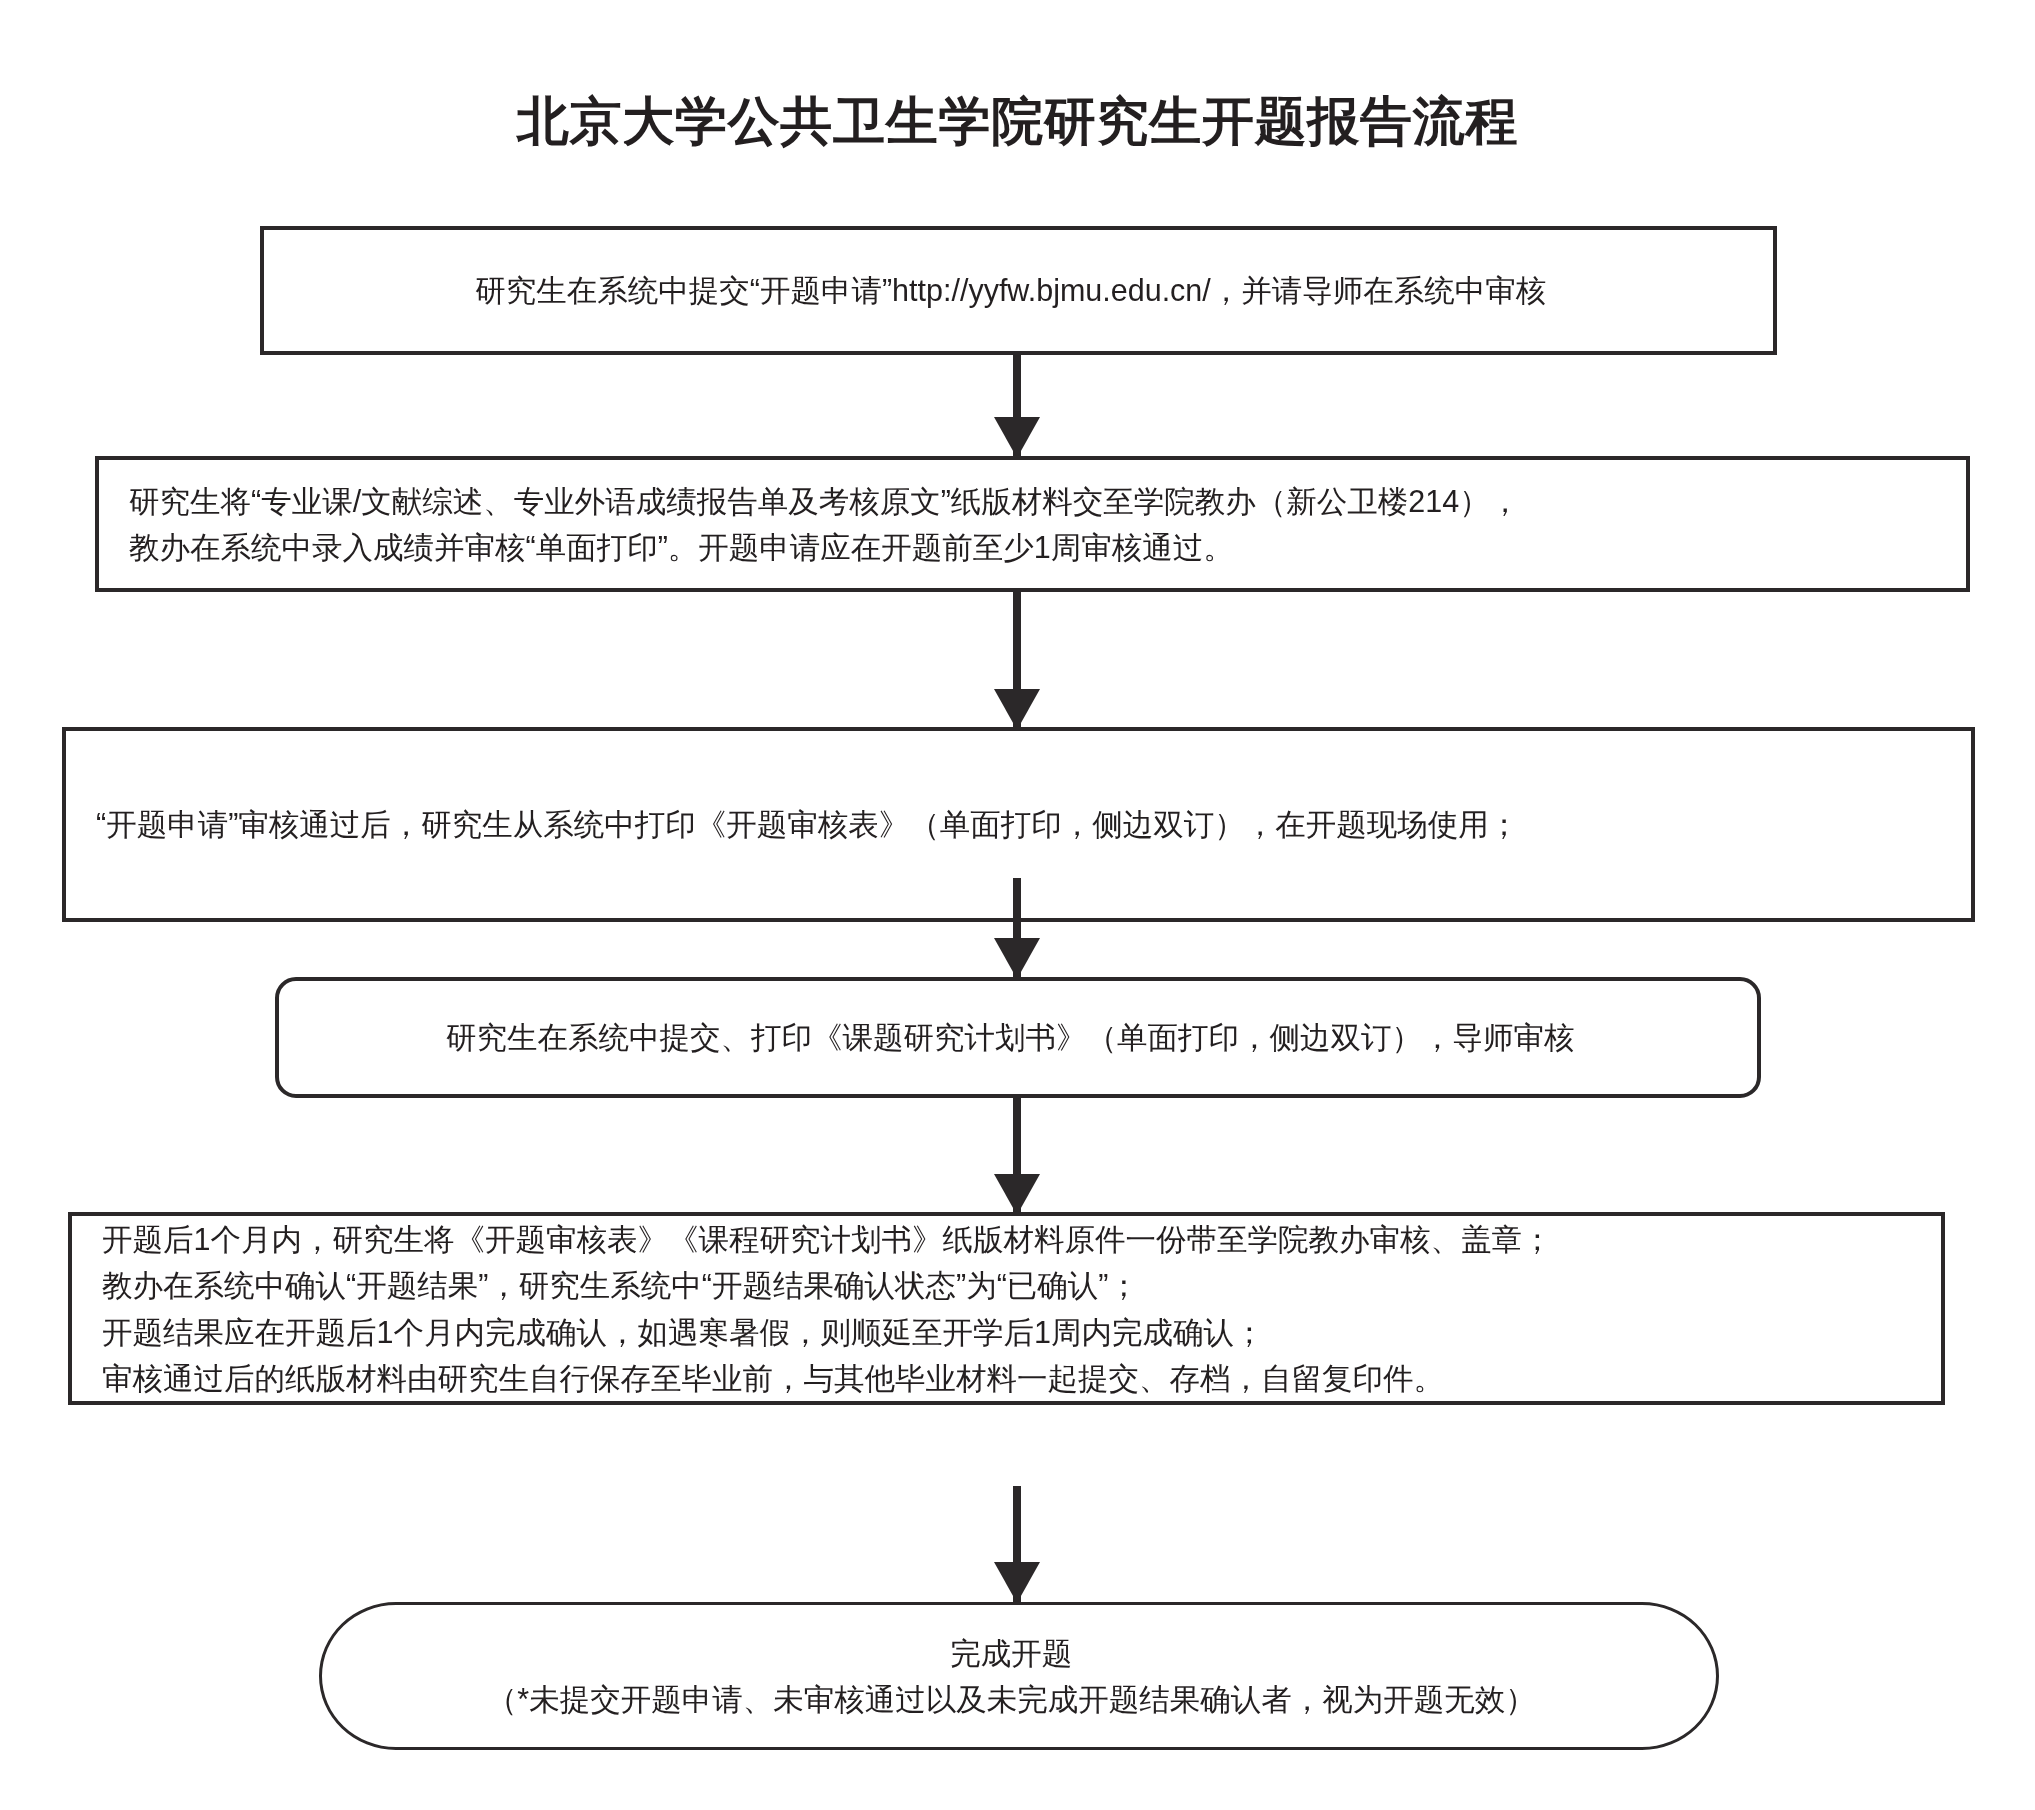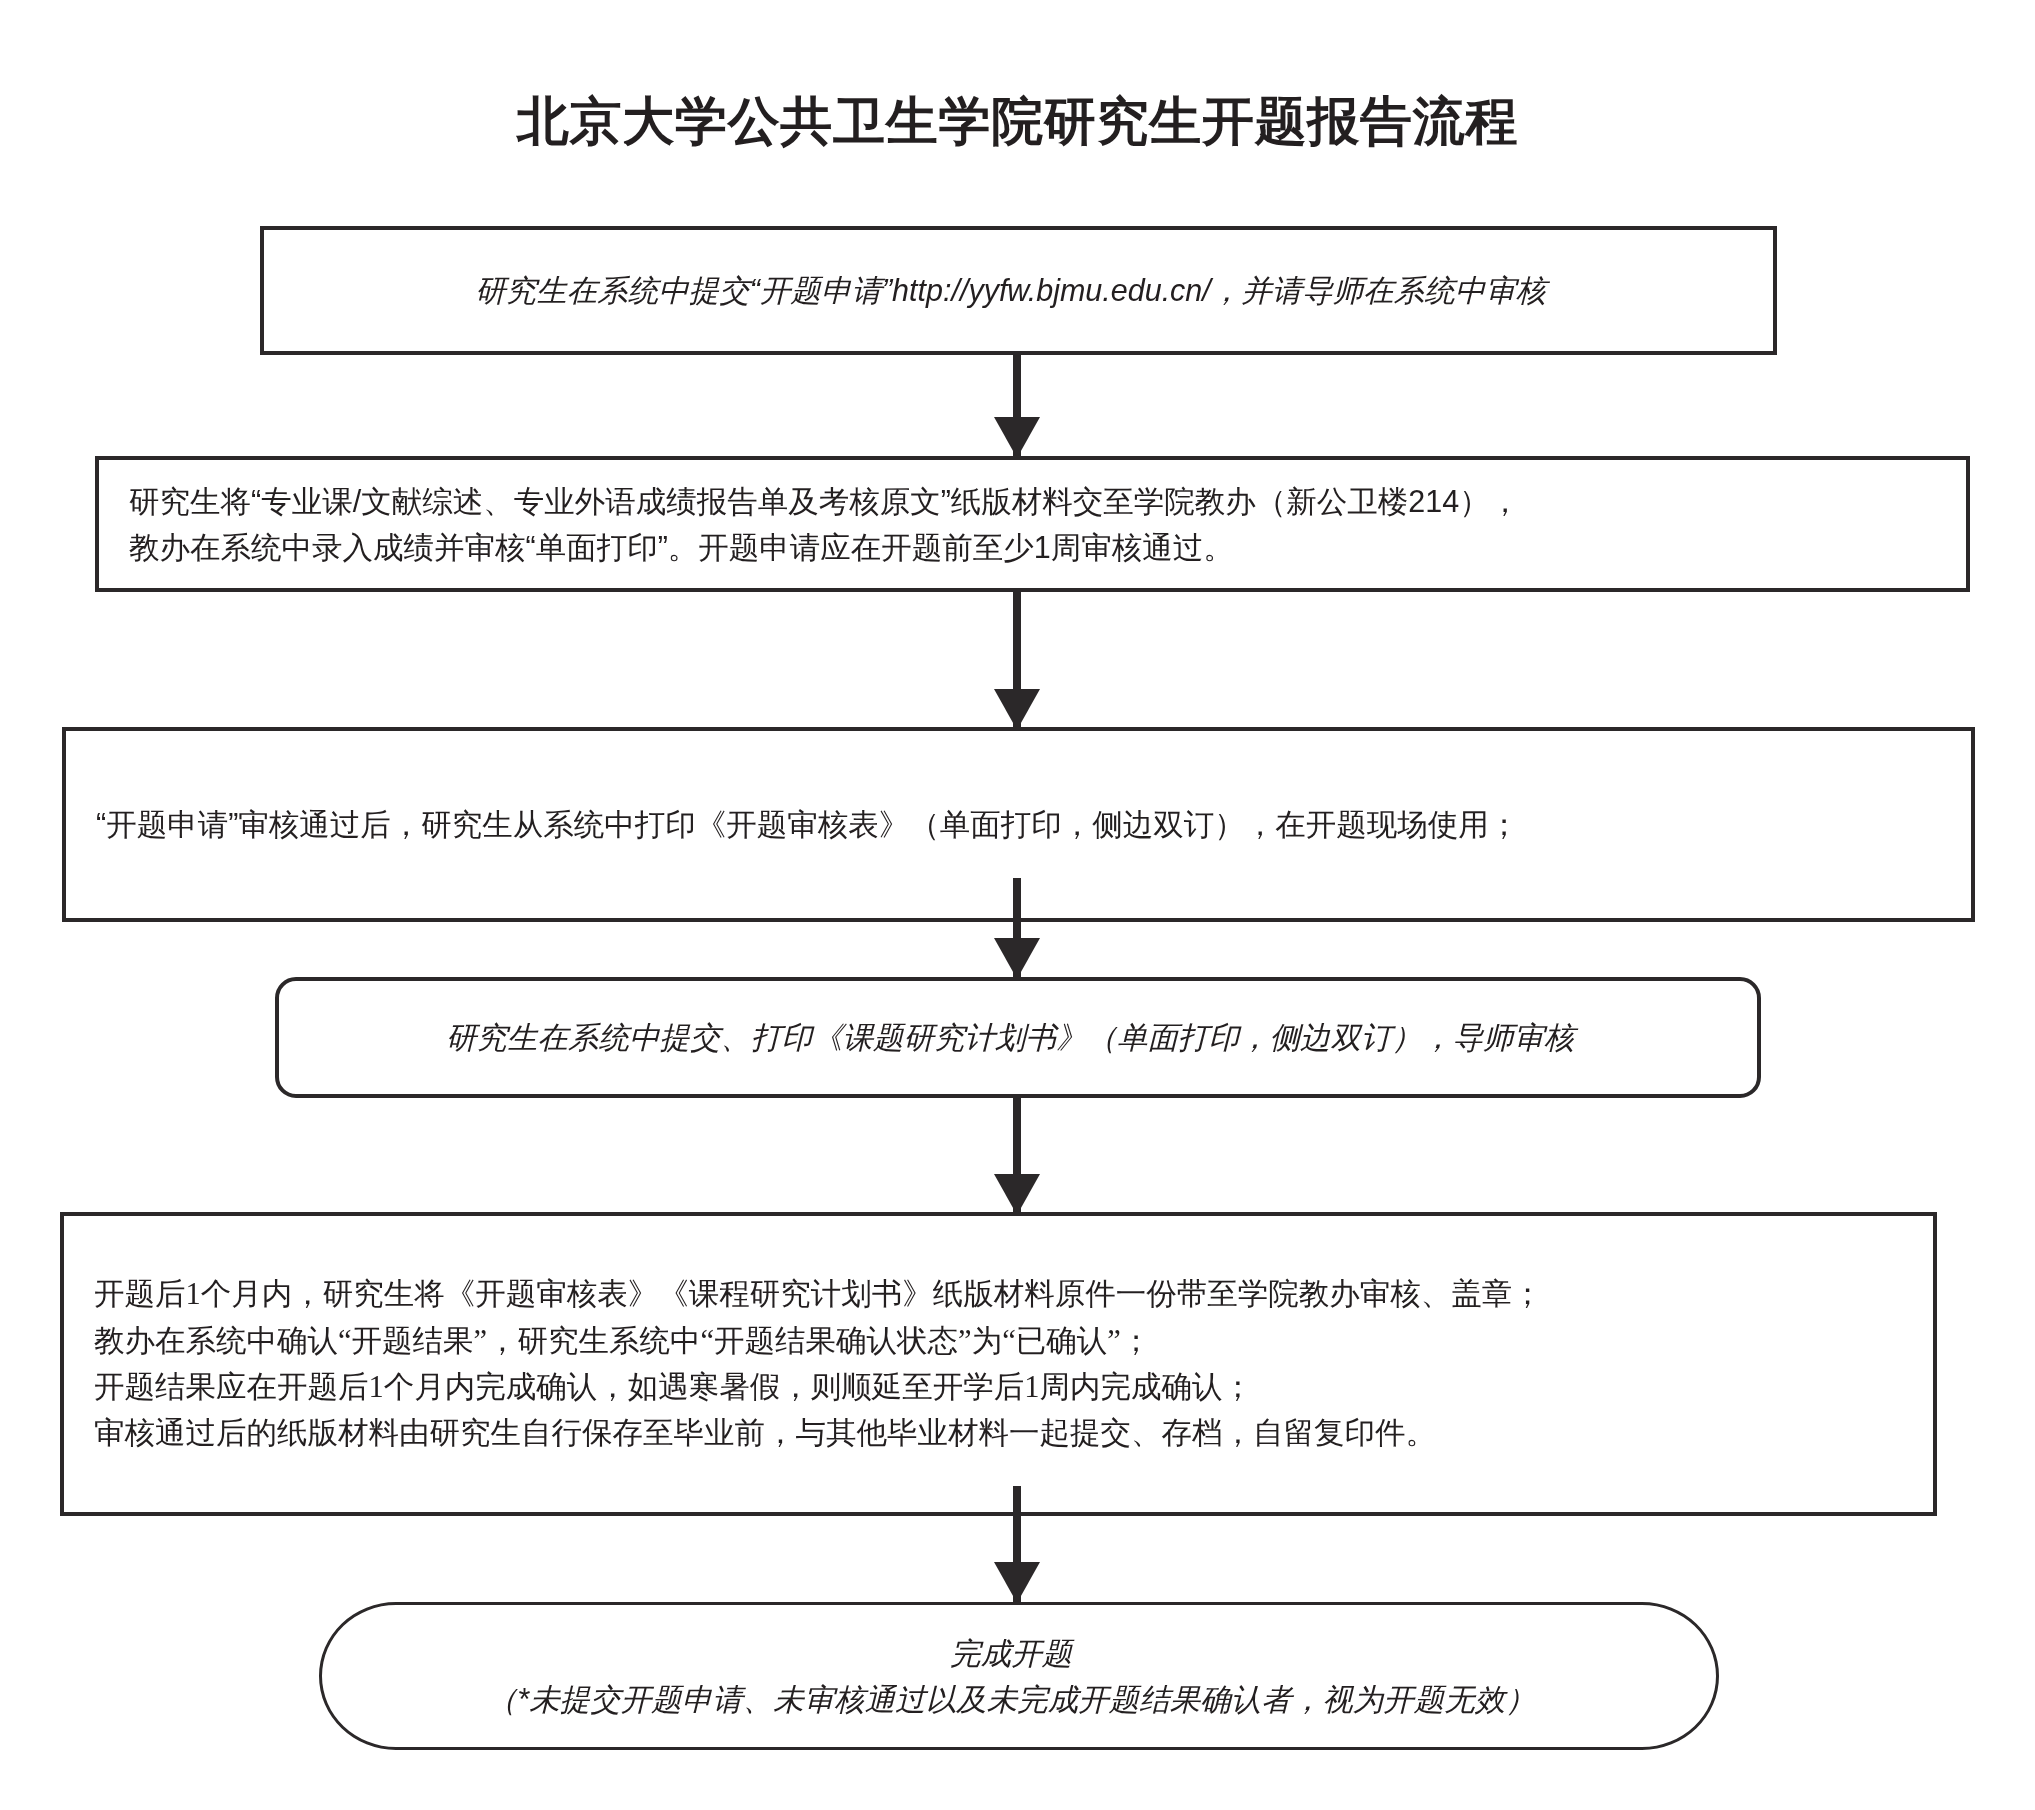--- a/index.html
+++ b/index.html
@@ -57,28 +57,28 @@
     font-size: 30.5px;
     line-height: 1.52;
     color: #231f20;
     white-space: nowrap;
   }
 
   .node.align-center .line { text-align: center; }
   .node.align-left   .line { text-align: left; }
 
   .node.pad-left   { padding-left: 30px; padding-right: 20.4px; }
-  .node.pad-center { padding-left: 5px; padding-right: 20.4px; font-style: italic; }
+  .node.pad-center { padding-left: 5px; padding-right: 20.4px; }
 
   
   #node-1 { left: 260px;  top: 226px;  width: 1517px; height: 129px; }
   #node-2 { left: 95px;  top: 456px;  width: 1875px; height: 136px; }
   #node-3 { left: 62px;   top: 727px; width: 1913px; height: 195px; }
   #node-4 { left: 275px;  top: 977px; width: 1486px; height: 121px; border-radius: 21px; }
-  #node-5 { left: 60px;  top: 1212px; width: 1877px; height: 304px; font-family: Liberation Serif, serif; }
+  #node-5 { left: 68px;  top: 1212px; width: 1877px; height: 193px; }
   #node-6 { left: 319px;  top: 1602px; width: 1400px; height: 148px; }
 
   
   .connector {
     position: absolute;
     left: 1013px;
     width: 8.1px;
     background: #2b2829;
   }
   .arrowhead {

